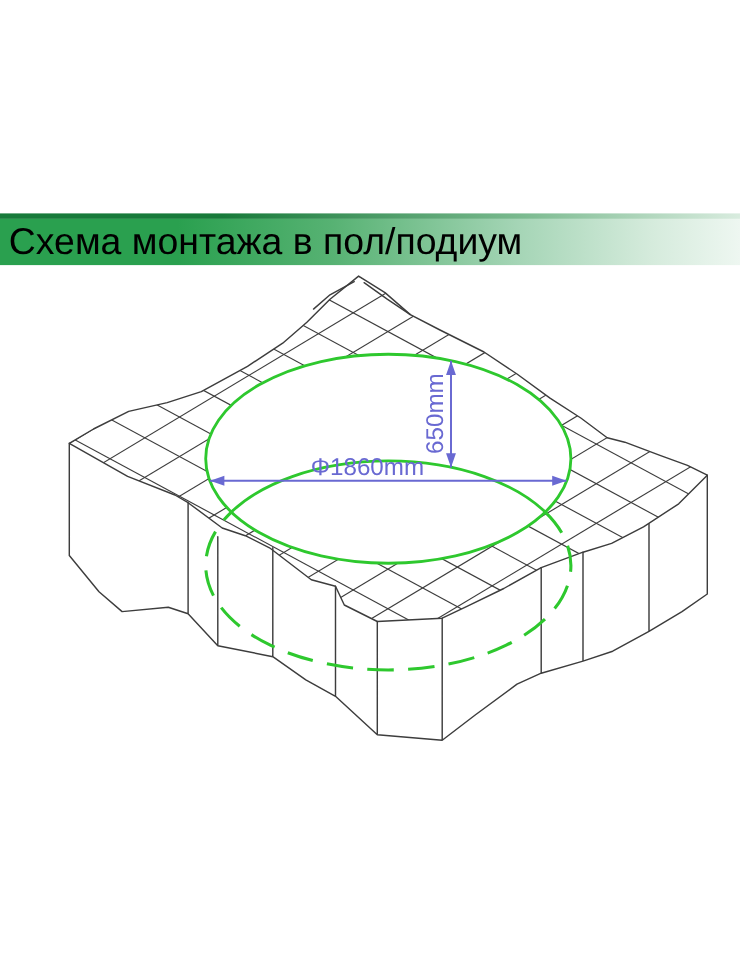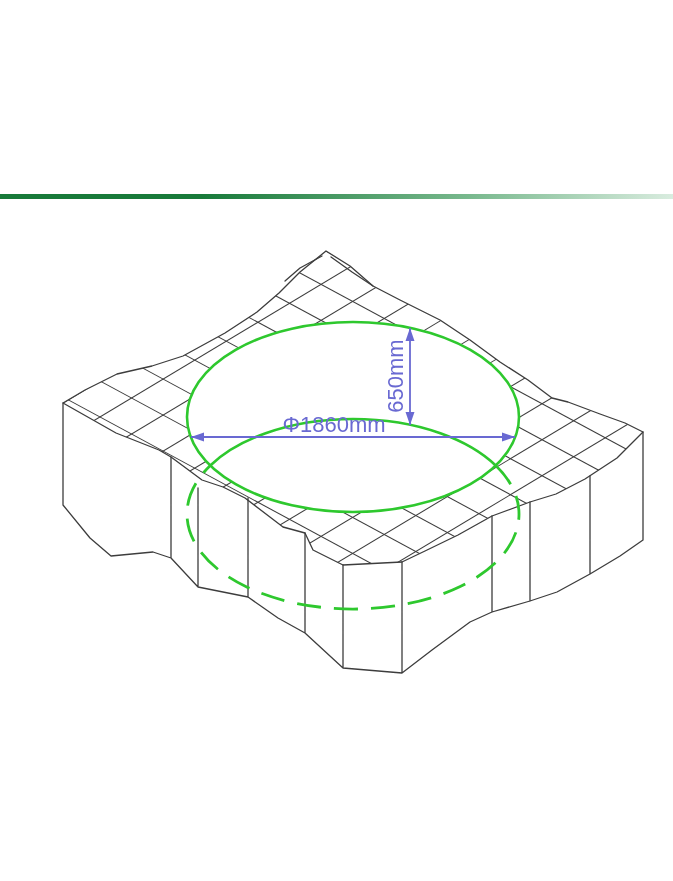--- a/index.html
+++ b/index.html
@@ -46,20 +46,23 @@
   .hole-fill{fill:var(--c-bg);stroke:var(--c-hole-green);stroke-width:2.6;}
   .dim-line{stroke:var(--c-dim-blue);stroke-width:1.8;fill:none;}
   .dim-arrow{fill:var(--c-dim-blue);stroke:none;}
   .dim-text{fill:var(--c-dim-blue);font-family:"Liberation Sans", sans-serif;font-size:22px;}
 </style>
 </head>
 <body>
 
 <div class="banner">
   <div class="banner-strip"></div>
+  <div class="banner-body">
+    <span class="banner-title">Схема монтажа в пол/подиум</span>
+  </div>
 </div>
 
 <svg class="diagram" width="673" height="881" viewBox="0 0 673 881">
 
   <defs>
     <clipPath id="topface-clip">
       <path d="M63,403 L85,390 L117,374 L152,366 L183,356 L225,333 L257,312 L279,293 L300,272 L326,251
                L350,266 L373,286 L400,300 L440,320 L470,340 L500,362 L528,380 L552,398 L568,402 L600,414 L625,423 L643,432
                L617,458 L585,479 L556,494 L530,502 L492,516 L458,535 L425,551 L402,562 L343,565
                L313,550 L305,533 L283,527 L245,498 L223,487 L202,480 L171,457 L159,450 L116,433 Z"></path>

